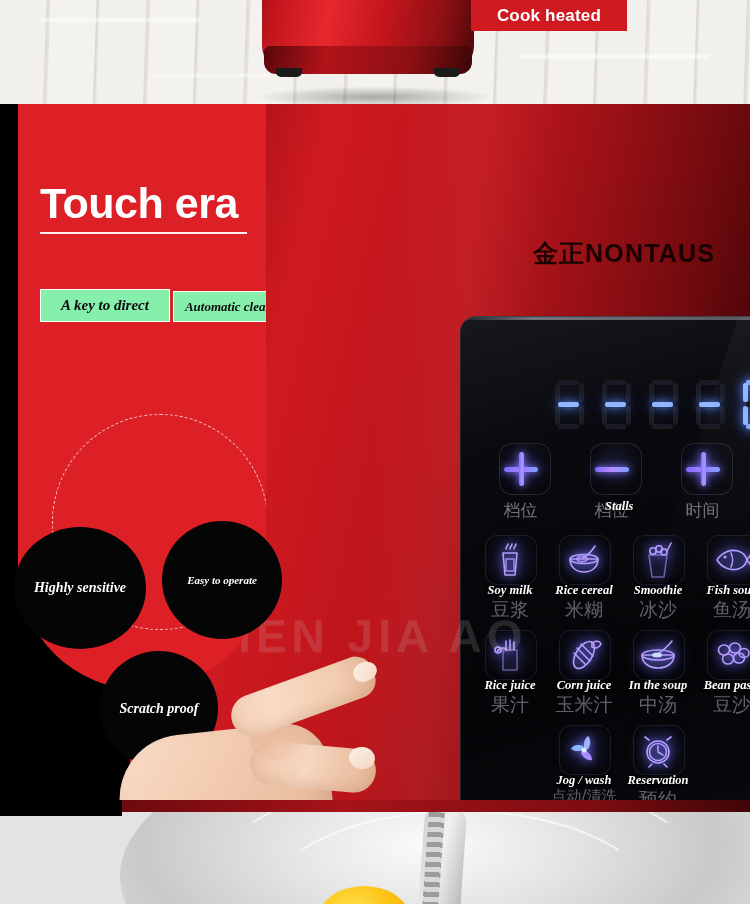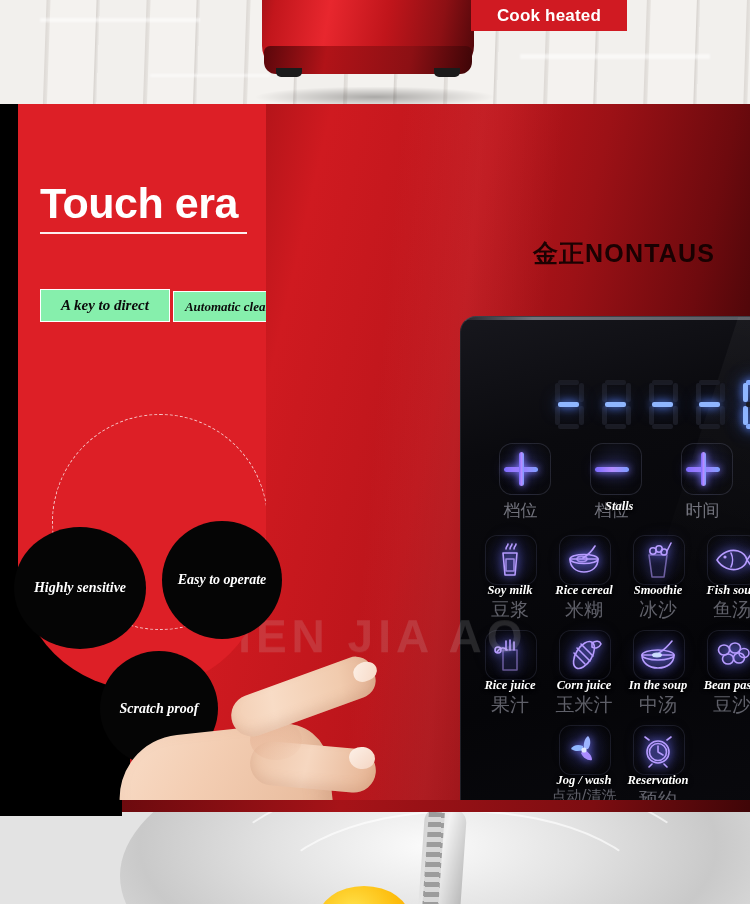--- a/index.html
+++ b/index.html
@@ -192,21 +192,21 @@
   .bubble {
     position:absolute; border-radius:50%; background:#050505;
     display:flex; align-items:center; justify-content:center;
   }
   .bubble span {
     font-size:14px; font-weight:bold; font-style:italic; color:#fff; white-space:nowrap;
     font-family:"Liberation Serif", serif;
   }
   .b-1 { left:14px; top:423px; width:132px; height:122px; }
   .b-2 { left:162px; top:417px; width:120px; height:118px; }
-  .b-2 span { font-size:14px;text-align:center; }
+  .b-2 span { font-size:11px;text-align:center; }
   .b-3 { left:100px; top:547px; width:118px; height:115px; }
 
   
   .hand { position:absolute; left:100px; top:548px; width:330px; height:255px; }
   .palm {
     position:absolute; left:22px; top:78px; width:212px; height:178px;
     background:linear-gradient(125deg,#f9ddc8 0%,#f3cdb2 35%,#e9bd9f 72%,#dcab8c 100%);
     border-radius:64px 44px 40px 70px;
     transform:rotate(-6deg);
     box-shadow:inset -9px -10px 20px rgba(170,110,80,.22);

